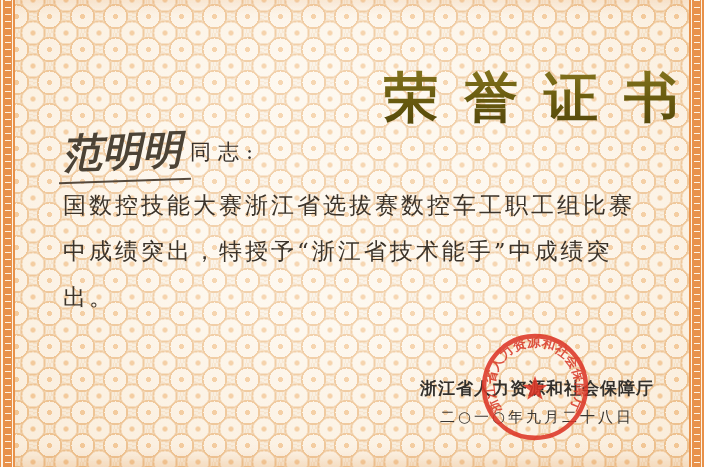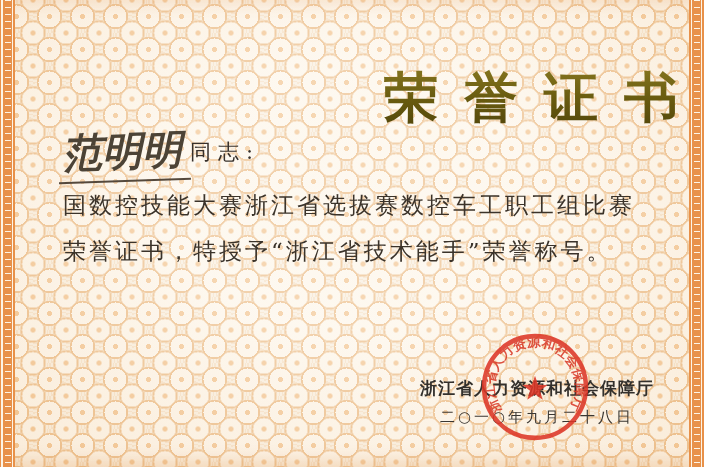--- a/index.html
+++ b/index.html
@@ -82,21 +82,21 @@
 <div class="gborder right"></div>
 
 <h1 class="title">荣誉证书</h1>
 
 <div class="name-row">
   <span class="hand">范明明</span><span class="honorific">同志:</span>
 </div>
 
 <div class="body-text">
   <div>国数控技能大赛浙江省选拔赛数控车工职工组比赛</div>
-  <div>荣誉证书，特授予“浙江省技术能手”荣誉称号。</div>
+  <div>中成绩突出，特授予“浙江省技术能手”中成绩突出。</div>
 </div>
 
 <div class="sign">
   <div class="issuer">浙江省人力资源和社会保障厅</div>
   <div class="date">二○一○年九月二十八日</div>
 </div>
 
 <svg class="seal" viewBox="0 0 110 110" aria-hidden="true">
   <circle cx="55" cy="55" r="50" fill="none" stroke="#dd3526" stroke-width="4.5"></circle>
   <path id="seal-arc" d="M 22.2,78 A 40,40 0 1 1 87.8,78" fill="none" stroke="none"></path>

